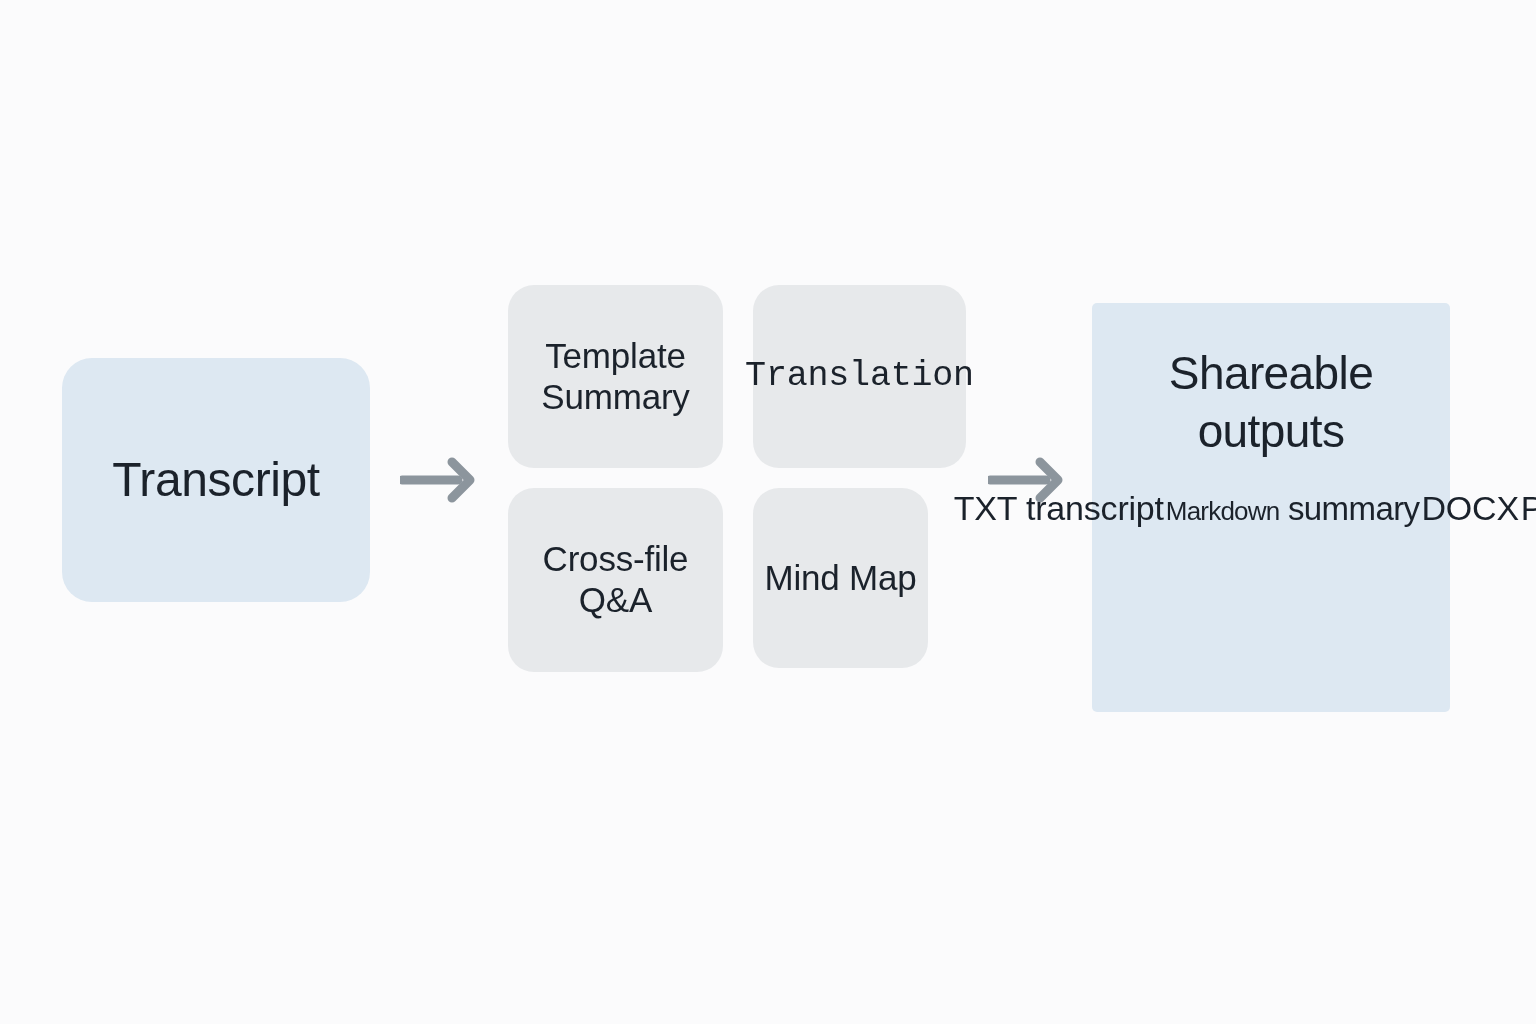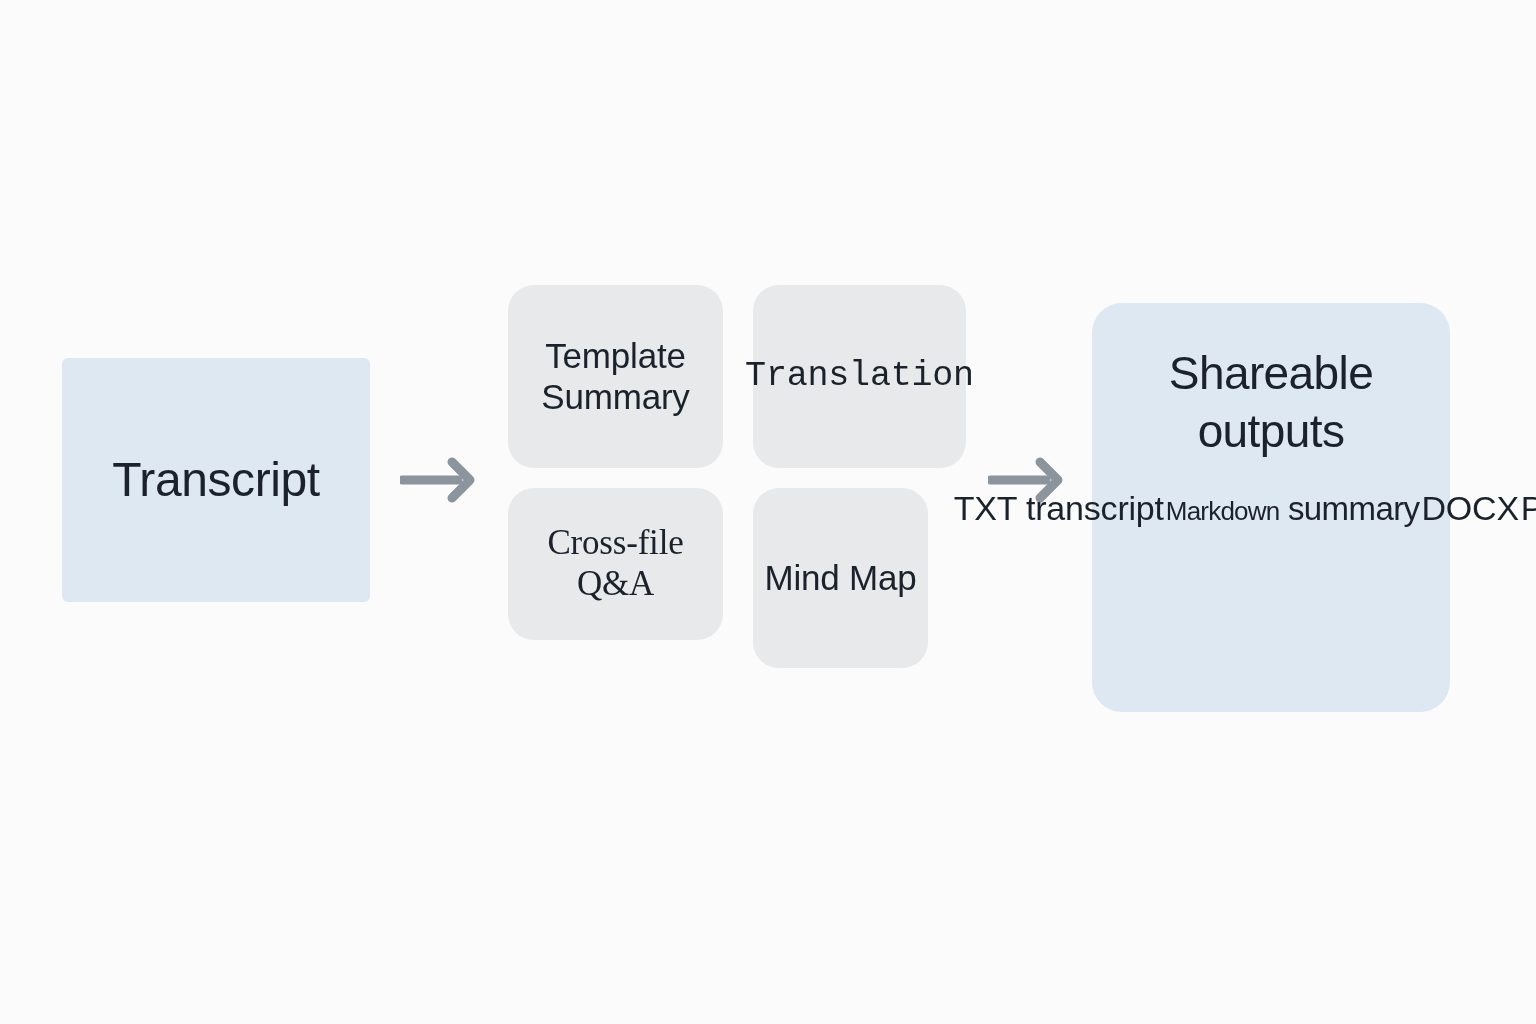--- a/index.html
+++ b/index.html
@@ -34,51 +34,51 @@
   }
   .node.blue  { background: #dde8f2; }
   .node.grey  { background: #e7e9eb; }
 
   
   #node-transcript {
     left: 62px;
     top: 358px;
     width: 308px;
     height: 244px;
-    border-radius: 6px;
+    border-radius: 30px;
     align-items: center;
   }
   #node-transcript .title {
     font-size: 48px;
     font-weight: 400;
     letter-spacing: -0.4px;
   }
 
   
   .cap {
     border-radius: 26px;
   }
   .cap .title {
     font-size: 35px;
     font-weight: 400;
     letter-spacing: -0.2px;
     padding: 0 10px;
   }
   #cap-template-summary { left: 508px; top: 285px;  width: 215px; height: 183px; }
   #cap-translation      { left: 753px; top: 285px;  width: 213px; height: 183px; font-family: Liberation Mono, monospace; }
-  #cap-cross-file-qa    { left: 508px; top: 488px;  width: 215px; height: 152px; font-family: Liberation Serif, serif; }
+  #cap-cross-file-qa    { left: 508px; top: 488px;  width: 215px; height: 184px; }
   #cap-mind-map         { left: 753px; top: 488px;  width: 175px; height: 180px; }
 
   
   #node-outputs {
     left: 1092px;
     top: 303px;
     width: 358px;
     height: 409px;
-    border-radius: 30px;
+    border-radius: 5px;
     justify-content: flex-start;
     padding-top: 42px;
   }
   #node-outputs .title {
     font-size: 46px;
     font-weight: 500;
     letter-spacing: -0.6px;
     line-height: 1.26;
     max-width: 300px;
   }

